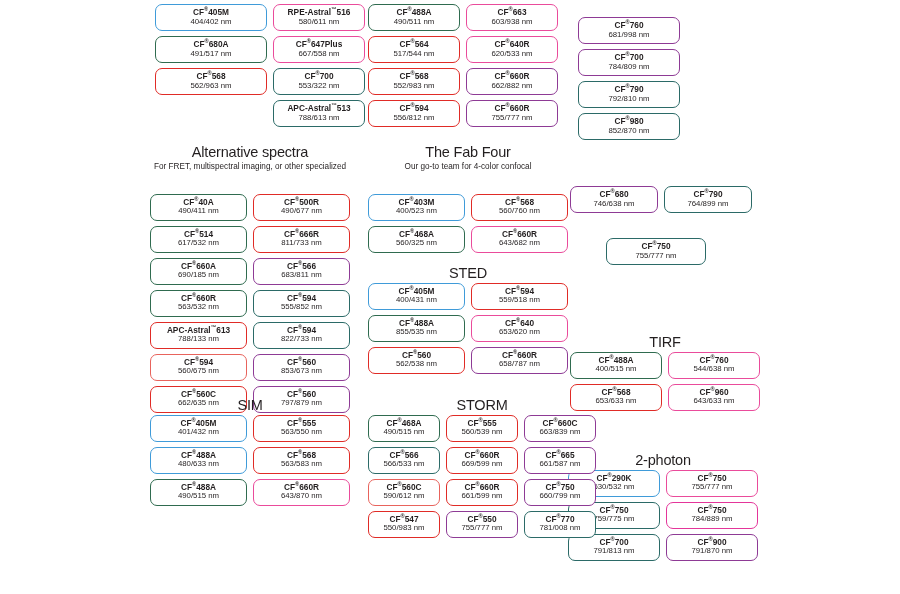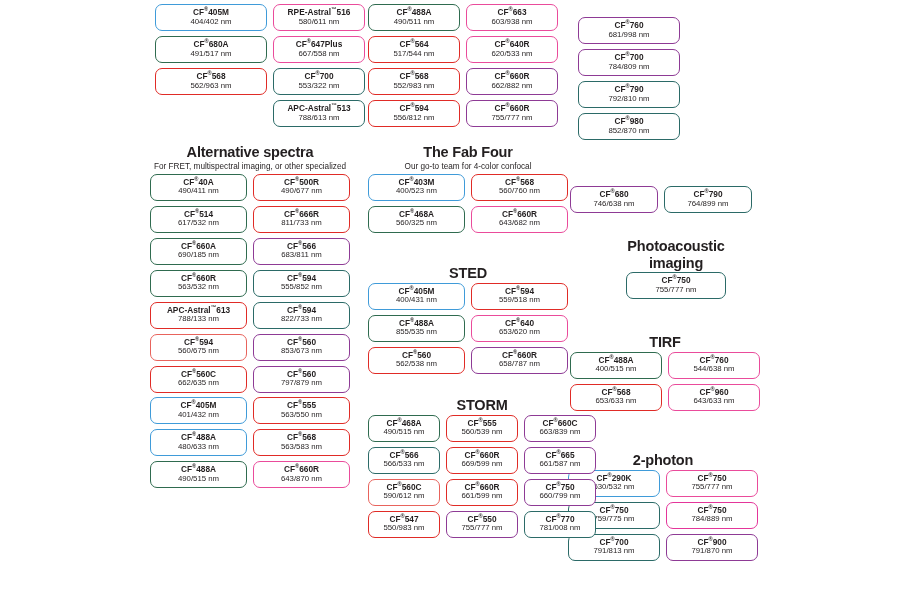--- a/index.html
+++ b/index.html
@@ -13,34 +13,34 @@
     position: relative;
     font-family: "Liberation Sans", sans-serif;
     color: #231f20;
     overflow: hidden;
   }
   .group {
     position: absolute;
   }
   .group-title {
     font-size: 14.5px;
-    font-weight: bold;
+    font-weight: normal;
     text-align: center;
     color: #231f20;
     letter-spacing: -0.2px;
     line-height: 1.15;
     margin: 0 0 1px 0;
   }
   .group-subtitle {
     font-size: 8.2px;
     font-weight: normal;
     text-align: center;
     color: #231f20;
     line-height: 1.2;
-    margin: 0 0 2px 0;
+    margin: 0 0 22px 0;
   }
   .cols {
     display: flex;
     flex-direction: row;
     gap: 6px;
     justify-content: center;
   }
   .col {
     display: flex;
     flex-direction: column;
@@ -316,21 +316,20 @@
         </div>
         <div class="col">
           <div class="chip" style="border-color: rgb(43, 106, 103); width: 88px;">
             <div class="name"><span>CF</span><sup>®</sup><span>790</span></div>
             <div class="val">764/899 nm</div>
           </div>
         </div>
       </div>
     </div>
     <div class="group" style="left: 606px; top: 238px;">
-      <div class="group-title" style="width: 140px;">Photoacoustic imaging</div>
       <div class="cols">
         <div class="col">
           <div class="chip" style="border-color: rgb(43, 106, 103); width: 100px;">
             <div class="name"><span>CF</span><sup>®</sup><span>750</span></div>
             <div class="val">755/777 nm</div>
           </div>
         </div>
       </div>
     </div>
     <div class="group" style="left: 570px; top: 334px;">
@@ -385,20 +384,21 @@
             <div class="val">784/889 nm</div>
           </div>
           <div class="chip" style="border-color: rgb(142, 58, 149); width: 92px;">
             <div class="name"><span>CF</span><sup>®</sup><span>900</span></div>
             <div class="val">791/870 nm</div>
           </div>
         </div>
       </div>
     </div>
     <div class="group" style="left: 150px; top: 397px;">
+      <div class="group-title">SIM</div>
       <div class="cols">
         <div class="col">
           <div class="chip" style="border-color: rgb(63, 155, 217); width: 97px;">
             <div class="name"><span>CF</span><sup>®</sup><span>405M</span></div>
             <div class="val">401/432 nm</div>
           </div>
           <div class="chip" style="border-color: rgb(63, 155, 217); width: 97px;">
             <div class="name"><span>CF</span><sup>®</sup><span>488A</span></div>
             <div class="val">480/633 nm</div>
           </div>

